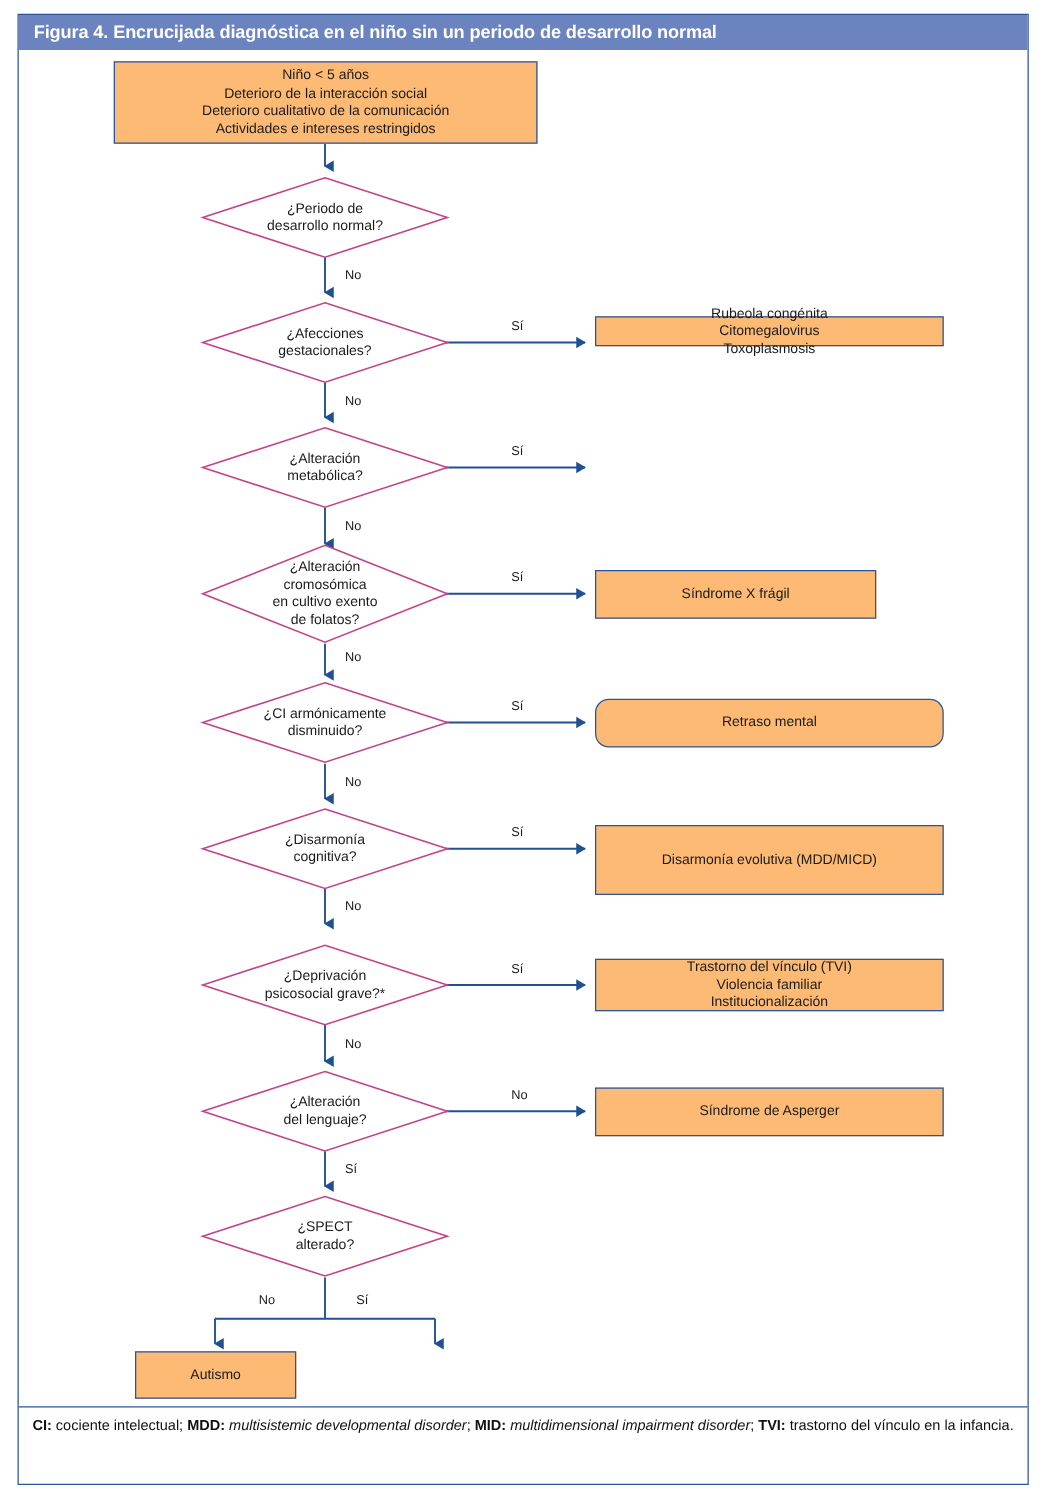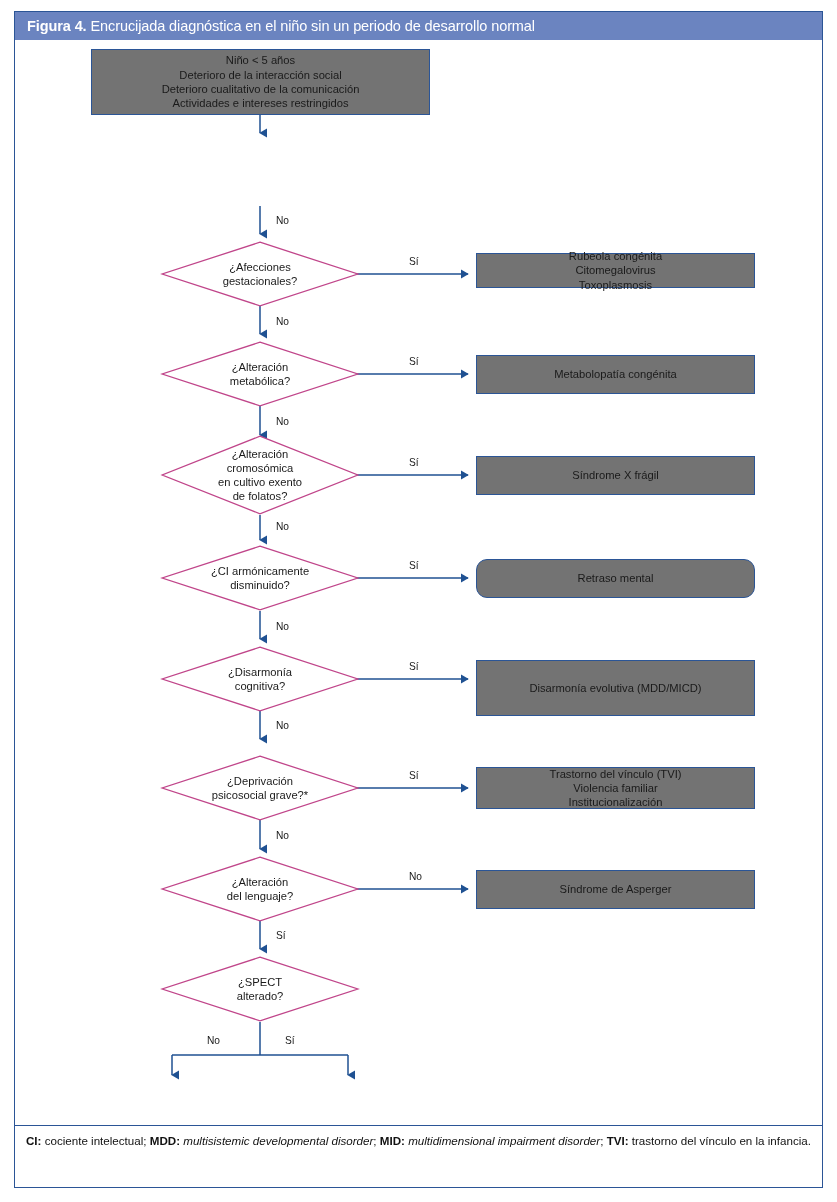--- a/index.html
+++ b/index.html
@@ -39,39 +39,39 @@
     align-items: center;
     color: #ffffff;
     font-size: 14.5px;
     letter-spacing: -0.1px;
   }
   .title-bar .t-strong {
     font-weight: bold;
     padding-left: 12px;
   }
   .title-bar .t-rest {
-    font-weight: normal;
+    font-weight: bold;
     padding-left: 4px;
   }
 
   
   .canvas {
     position: absolute;
     left: 0;
     top: 0;
     width: 837px;
     height: 1202px;
   }
 
   
   .rbox {
     position: absolute;
     box-sizing: border-box;
     border: 1.2px solid #2b5596;
-    background: #737373;
+    background: #fdba74;
     display: flex;
     align-items: center;
     justify-content: center;
     text-align: center;
     font-size: 11.2px;
     color: #1a1a1a;
     line-height: 1.28;
   }
   .rbox .lines > div { white-space: nowrap; }
 
@@ -182,20 +182,31 @@
 
   <div class="rbox" style="left:91px; top:49px; width:339px; height:66px;">
     <div class="lines">
       <div>Niño &lt; 5 años</div>
       <div>Deterioro de la interacción social</div>
       <div>Deterioro cualitativo de la comunicación</div>
       <div>Actividades e intereses restringidos</div>
     </div>
   </div>
 
+  <div class="diamond" style="left:161px; top:141px; width:198px; height:66px;">
+    <svg width="198" height="66">
+        <polygon points="99,1.2 196.8,33 99,64.8 1.2,33" fill="#ffffff" stroke="#c0458a" stroke-width="1.3"></polygon>
+      </svg>
+    <div class="dlabel">
+        <div>
+      <div>¿Periodo de</div>
+      <div>desarrollo normal?</div>
+    </div>
+      </div>
+  </div>
 
   <div class="diamond" style="left:161px; top:241px; width:198px; height:66px;">
     <svg width="198" height="66">
         <polygon points="99,1.2 196.8,33 99,64.8 1.2,33" fill="#ffffff" stroke="#c0458a" stroke-width="1.3"></polygon>
       </svg>
     <div class="dlabel">
         <div>
       <div>¿Afecciones</div>
       <div>gestacionales?</div>
     </div>
@@ -301,35 +312,30 @@
   <div class="elabel" style="left:409px; top:356px;">Sí</div>
   <div class="elabel" style="left:409px; top:457px;">Sí</div>
   <div class="elabel" style="left:409px; top:560px;">Sí</div>
   <div class="elabel" style="left:409px; top:661px;">Sí</div>
   <div class="elabel" style="left:409px; top:770px;">Sí</div>
   <div class="elabel" style="left:409px; top:871px;">No</div>
 
   <div class="elabel" style="left:207px; top:1035px;">No</div>
   <div class="elabel" style="left:285px; top:1035px;">Sí</div>
 
-  <div class="rbox" style="left:476px; top:253px; width:279px; height:35px;">
+  <div class="rbox" style="left:476px; top:253px; width:279px; height:24px;">
     <div class="lines">
       <div>Rubeola congénita</div>
       <div>Citomegalovirus</div>
       <div>Toxoplasmosis</div>
     </div>
   </div>
 
-  <div class="rbox" style="left:476px; top:355px; width:279px; height:39px;">
-    <div class="lines">
-      <div>Metabolopatía congénita</div>
-    </div>
-  </div>
-
-  <div class="rbox" style="left:476px; top:456px; width:279px; height:39px;">
+
+  <div class="rbox" style="left:476px; top:456px; width:225px; height:39px;">
     <div class="lines">
       <div>Síndrome X frágil</div>
     </div>
   </div>
 
   <div class="rbox" style="left:476px; top:559px; width:279px; height:39px;border-radius:11px;">
     <div class="lines">
       <div>Retraso mental</div>
     </div>
   </div>
@@ -347,18 +353,23 @@
       <div>Institucionalización</div>
     </div>
   </div>
 
   <div class="rbox" style="left:476px; top:870px; width:279px; height:39px;">
     <div class="lines">
       <div>Síndrome de Asperger</div>
     </div>
   </div>
 
+  <div class="rbox" style="left:108px; top:1081px; width:129px; height:38px;">
+    <div class="lines">
+      <div>Autismo</div>
+    </div>
+  </div>
 
 
   <div class="footer-rule"></div>
   <div class="footnote"><b>CI:</b><span> cociente intelectual; </span><b>MDD:</b><span> </span><i>multisistemic developmental disorder</i><span>; </span><b>MID:</b><span> </span><i>multidimensional impairment disorder</i><span>; </span><b>TVI:</b><span> trastorno del vínculo en la infancia.</span></div>
 
 </div>
 
 </body></html>

